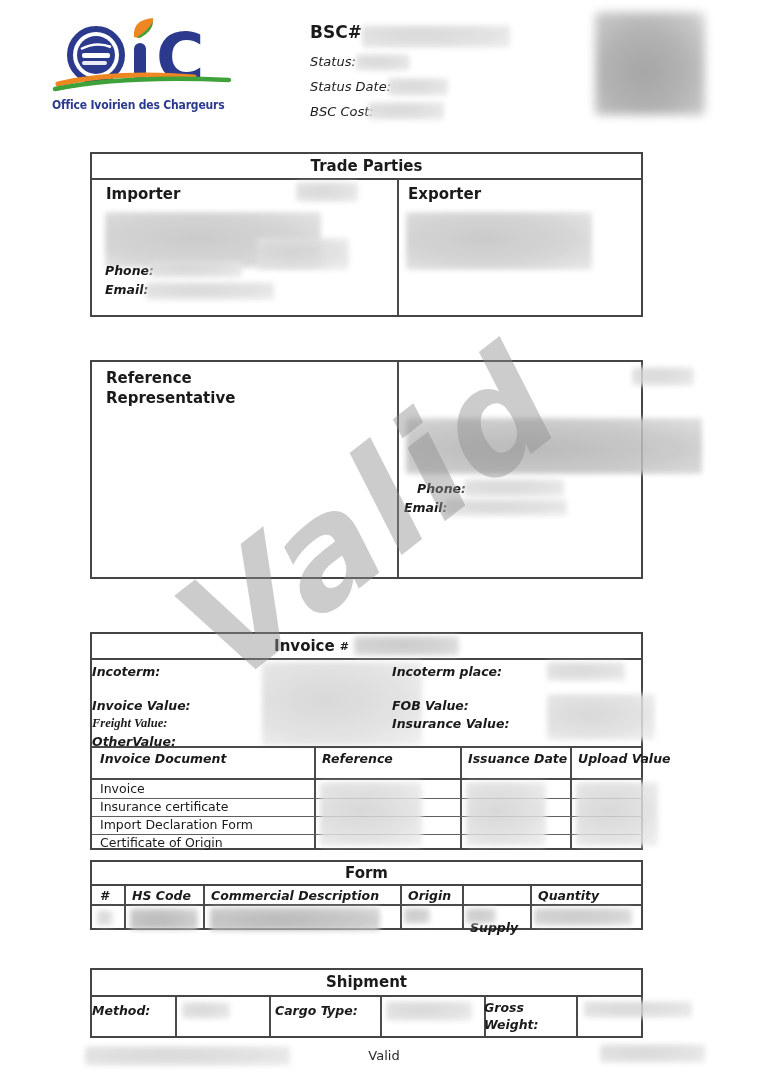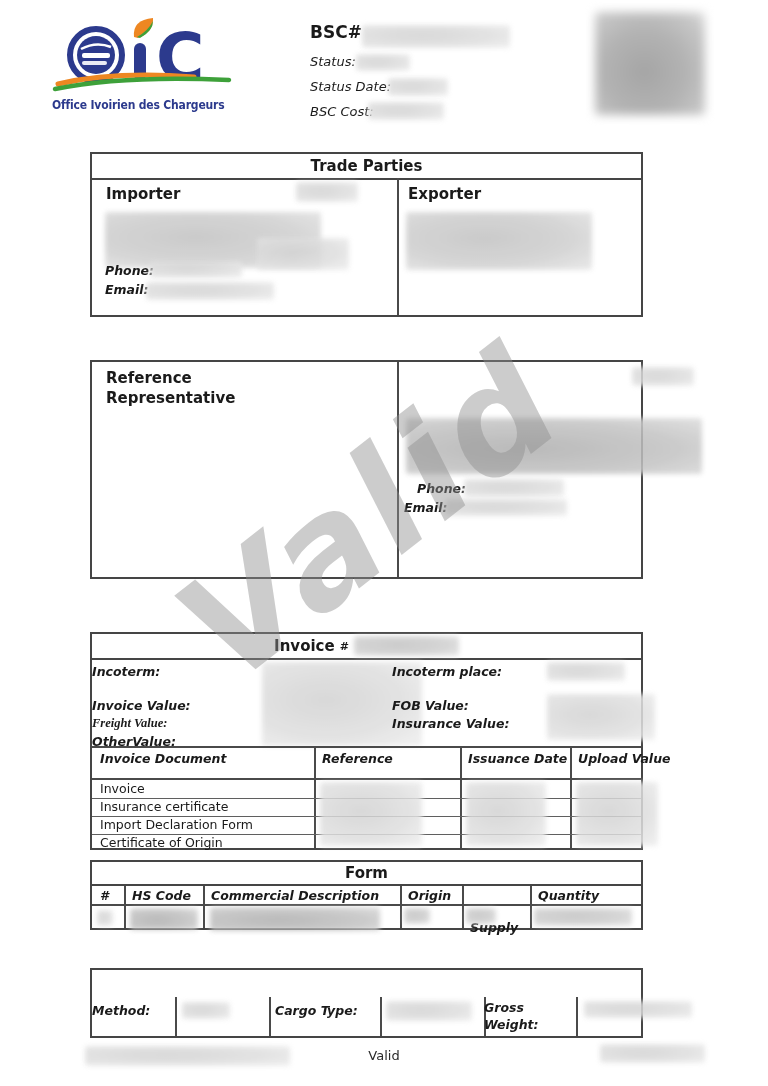--- a/index.html
+++ b/index.html
@@ -186,20 +186,21 @@
 
     <div class="blob b-light" style="left:5px; top:48px; width:16px; height:16px;"></div>
     <div class="blob b-dark" style="left:38px; top:46px; width:68px; height:22px;"></div>
     <div class="blob b-dark" style="left:118px; top:45px; width:170px; height:24px;"></div>
     <div class="blob b-mid" style="left:312px; top:46px; width:26px; height:16px;"></div>
     <div class="blob b-mid" style="left:374px; top:46px; width:30px; height:16px;"></div>
     <div class="blob b-mid" style="left:442px; top:46px; width:98px; height:18px;"></div>
   </div>
 
   <div class="tbl" style="top:968px; height:70px;">
+    <div class="tbl-title" style="height:25px; line-height:25px;">Shipment</div>
     <div class="vdiv" style="left:83px; top:27px; bottom:0;"></div>
     <div class="vdiv" style="left:177px; top:27px; bottom:0;"></div>
     <div class="vdiv" style="left:288px; top:27px; bottom:0;"></div>
     <div class="vdiv" style="left:392px; top:27px; bottom:0;"></div>
     <div class="vdiv" style="left:484px; top:27px; bottom:0;"></div>
 
     <div class="abs lbl lbl-r" style="left:0; top:33px; width:76px;">Method:</div>
     <div class="blob b-light" style="left:90px; top:32px; width:48px; height:17px;"></div>
 
     <div class="abs lbl" style="left:183px; top:33px;">Cargo Type:</div>

